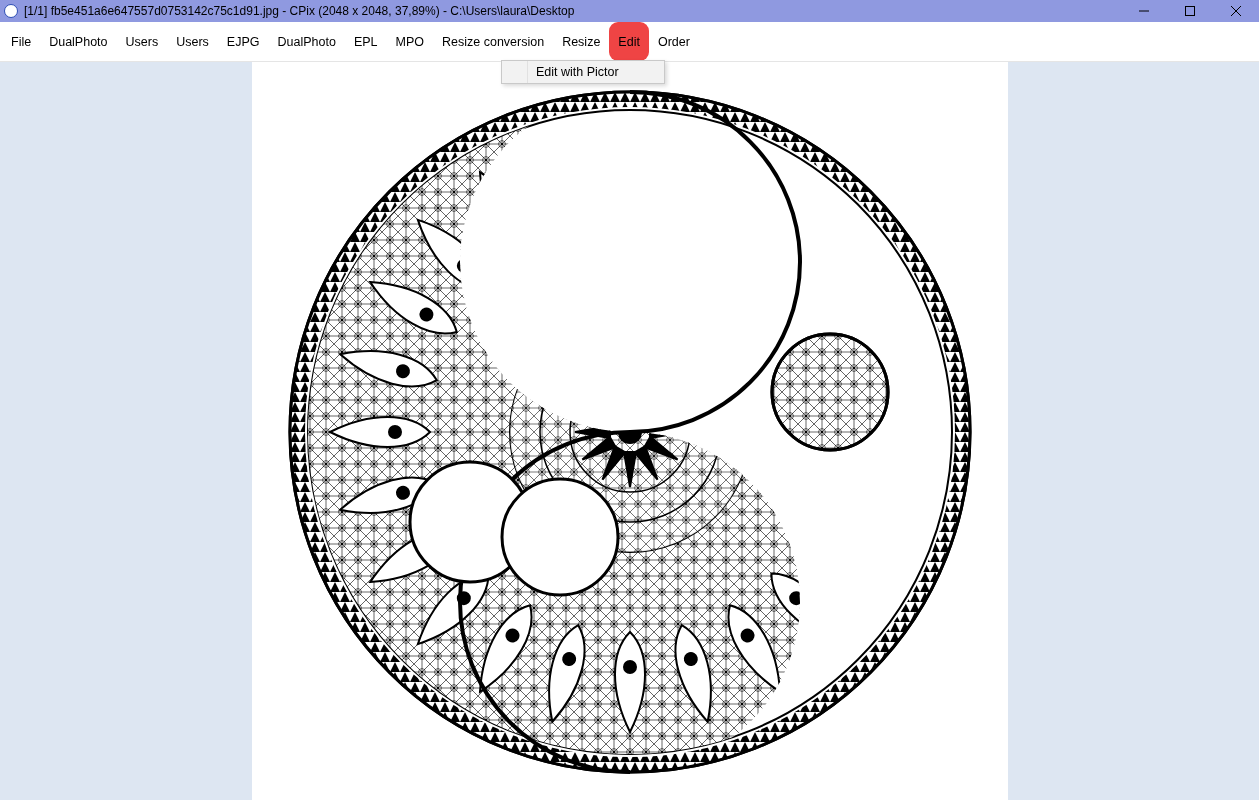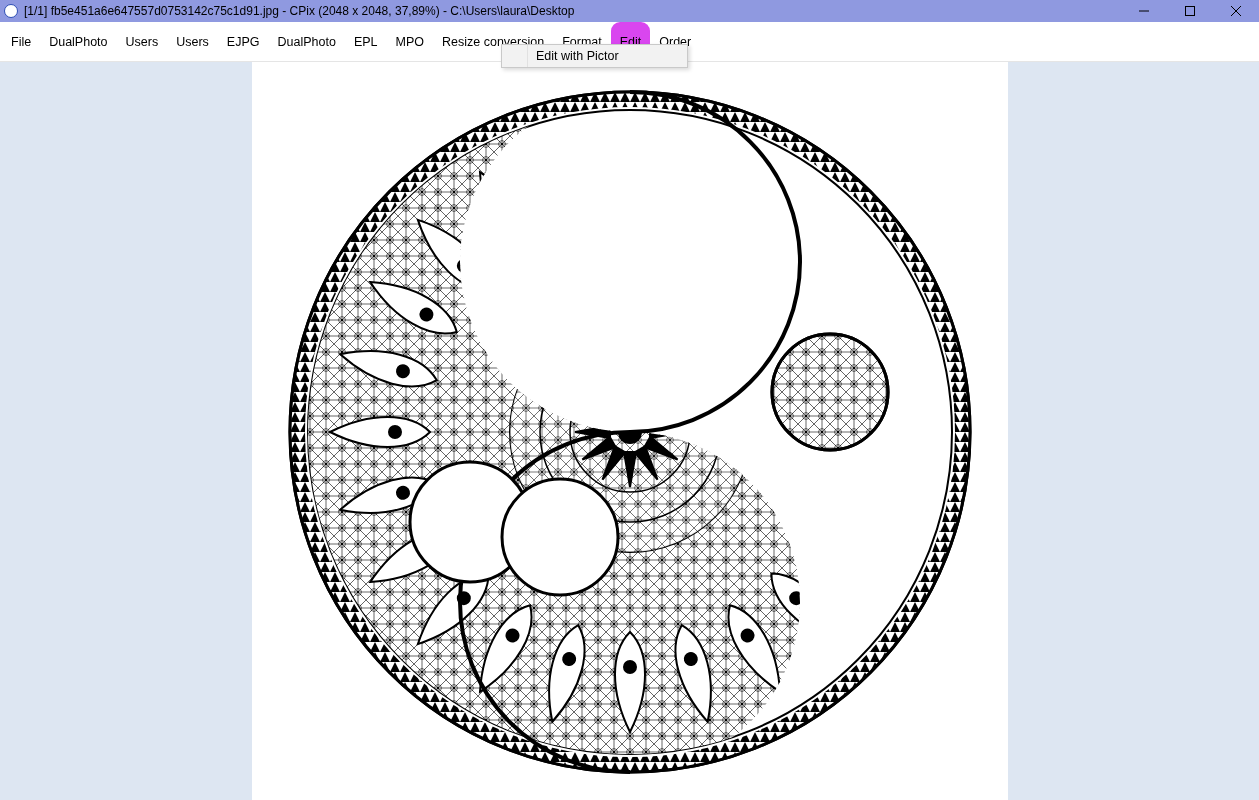--- a/index.html
+++ b/index.html
@@ -57,30 +57,30 @@
     }
     .menu-item {
       padding: 0 9px;
       display: flex;
       align-items: center;
       font-size: 12.5px;
       color: #000;
       cursor: default;
     }
     .menu-item.active {
-      background: #d946ef;
+      background: #ef4444;
       border-radius: 9px;
     }
 
     
     .dropdown {
       position: absolute;
-      top: 44px;
+      top: 60px;
       left: 501px;
-      width: 187px;
+      width: 164px;
       background: #f2f2f2;
       border: 1px solid #c9c9c9;
       box-shadow: 2px 2px 4px rgba(0,0,0,0.15);
       z-index: 50;
     }
     .dropdown .strip {
       position: absolute;
       left: 0; top: 0; bottom: 0; width: 26px;
       background: #f2f2f2;
       border-right: 1px solid #e1e1e1;
@@ -144,21 +144,21 @@
 <div class="menubar">
   <div class="menu-item">File</div>
   <div class="menu-item">DualPhoto</div>
   <div class="menu-item">Users</div>
   <div class="menu-item">Users</div>
   <div class="menu-item">EJPG</div>
   <div class="menu-item">DualPhoto</div>
   <div class="menu-item">EPL</div>
   <div class="menu-item">MPO</div>
   <div class="menu-item">Resize conversion</div>
-  <div class="menu-item">Format</div>
+  <div class="menu-item">Resize</div>
   <div class="menu-item active">Edit</div>
   <div class="menu-item">Order</div>
 </div>
 
 <div class="dropdown">
   <div class="strip"></div>
   <div class="dropdown-item">Edit with Pictor</div>
 </div>
 
 <div class="workspace">

